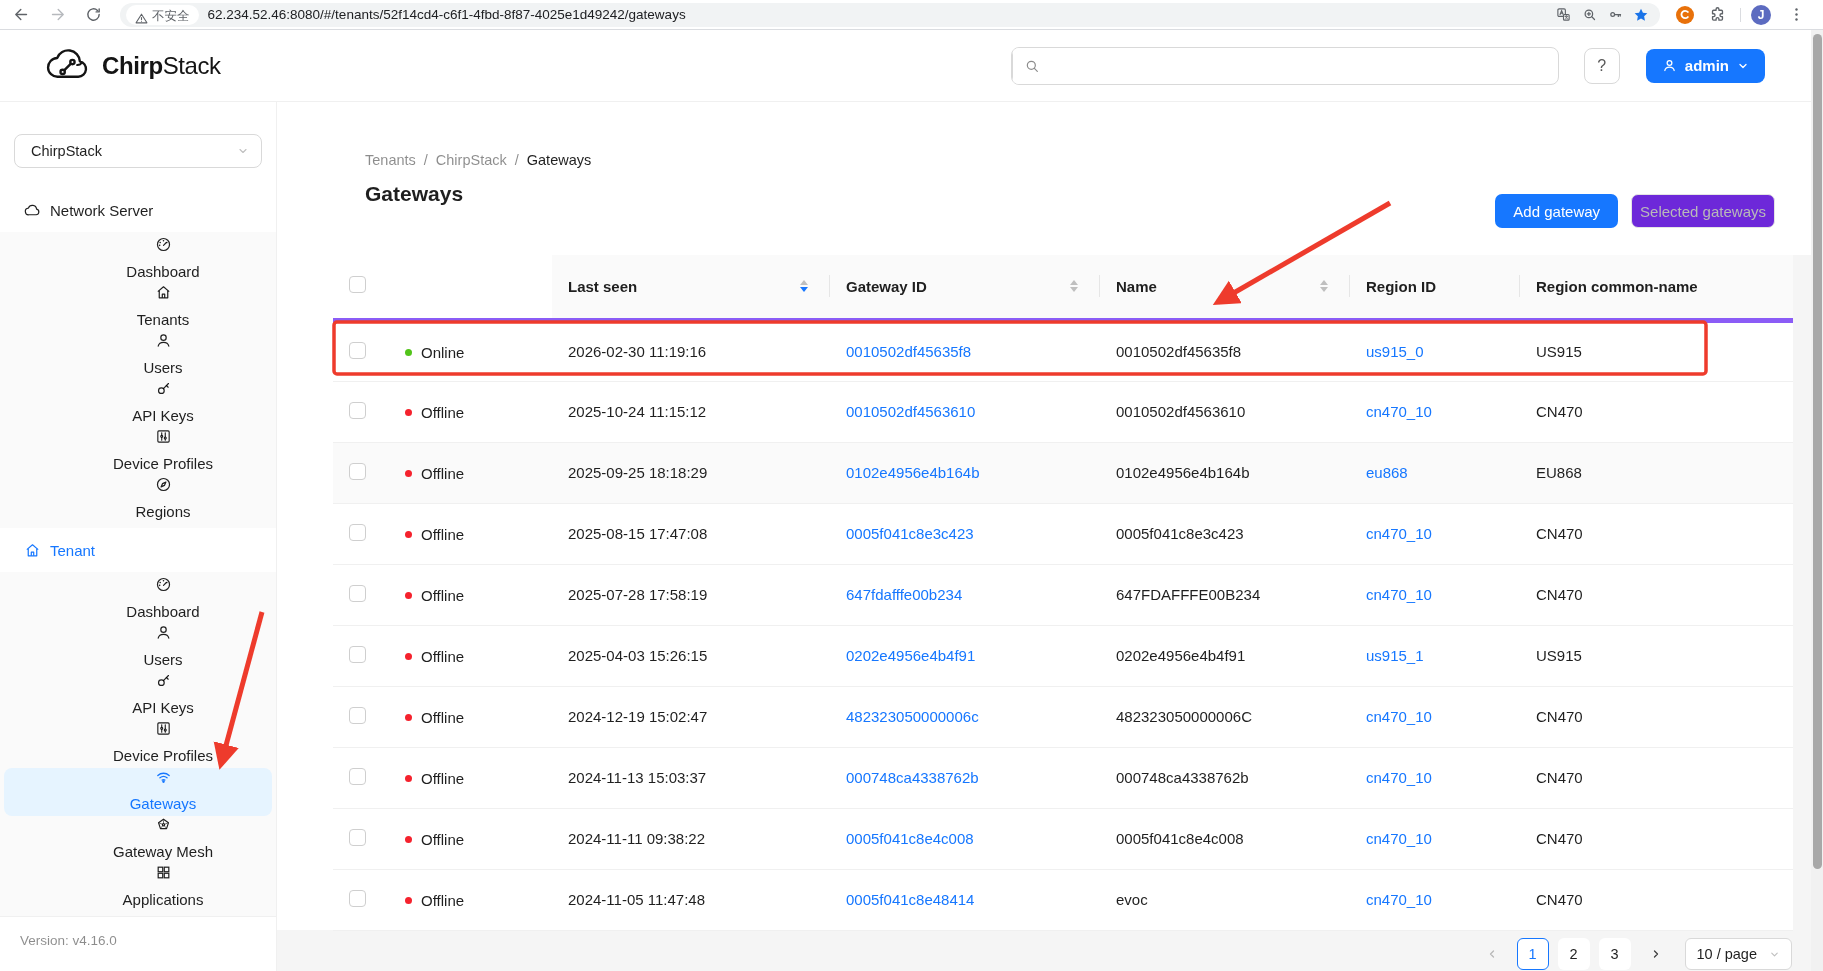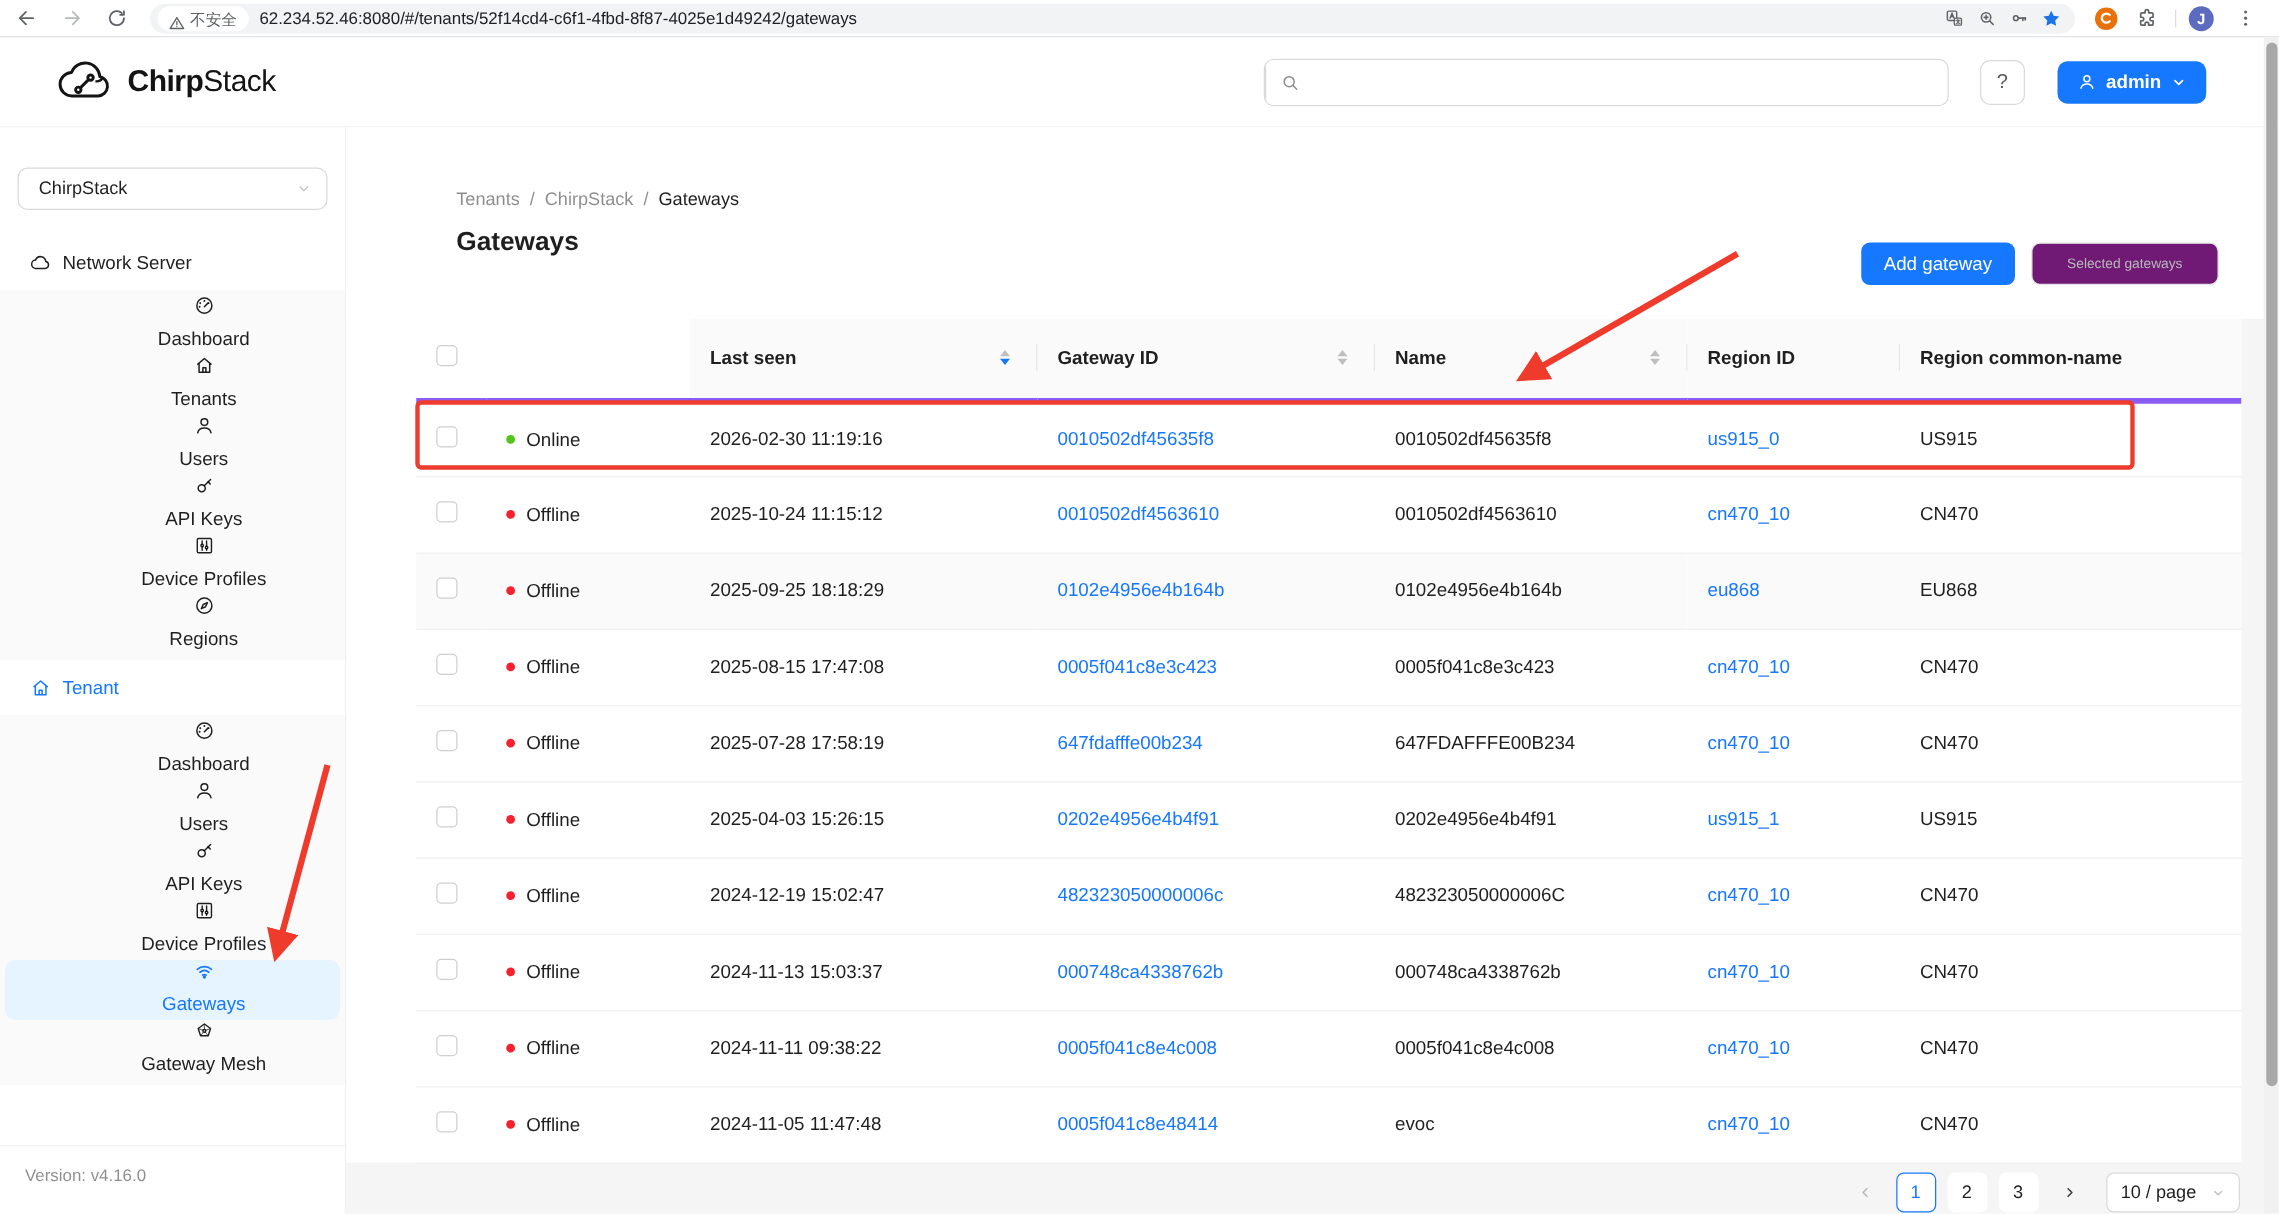--- a/index.html
+++ b/index.html
@@ -83,22 +83,22 @@
   #content{position:absolute;left:277px;top:102px;width:1534px;height:869px;background:#f5f5f5;}
   #white-band{position:absolute;left:0;top:0;width:1534px;height:153px;background:#fff;}
   #white-under{position:absolute;left:0;top:0;width:1516px;height:828px;background:#fff;}
   #breadcrumb{position:absolute;left:88px;top:50px;font-size:14.5px;color:rgba(0,0,0,0.45);
     display:flex;gap:8px;align-items:center;}
   #breadcrumb .current{color:rgba(0,0,0,0.88);}
   #page-title{position:absolute;left:88px;top:80px;font-size:21px;font-weight:700;color:rgba(0,0,0,0.88);}
   #action-buttons{position:absolute;right:36px;top:92px;display:flex;gap:13px;}
   #add-gateway-btn{height:34px;padding:0 18px;background:#1677ff;border:none;border-radius:7px;
     color:#fff;font-size:15px;font-family:inherit;}
-  #selected-gateways-btn{height:34px;padding:0 28px;background:#701a75;border:1px solid #e4e4e4;
-    border-radius:7px;color:#b9b9b9;font-size:11px;font-family:inherit;}
+  #selected-gateways-btn{height:34px;padding:0 8px;background:#6d28d9;border:1px solid #e4e4e4;
+    border-radius:7px;color:#b9b9b9;font-size:15px;font-family:inherit;}
 
   
   #table-card{position:absolute;left:56px;top:153px;width:1460px;height:675px;background:#fff;}
   table{border-collapse:collapse;table-layout:fixed;width:1460px;}
   col.w-select{width:56px;} col.w-status{width:163px;} col.w-lastseen{width:278px;}
   col.w-gatewayid{width:270px;} col.w-name{width:250px;} col.w-regionid{width:170px;}
   col.w-regioncommon{width:273px;}
   thead th{height:65px;font-weight:600;font-size:15px;text-align:left;padding:0 0 0 16px;
     color:rgba(0,0,0,0.88);position:relative;}
   th.th-gray{background:#fafafa;}
@@ -402,20 +402,31 @@
         </div>
         <div class="sb-item">
           <span class="sb-iicon">
             <svg viewBox="0 0 24 24" fill="none" stroke="currentColor" stroke-width="1.6" stroke-linejoin="round">
               <path d="M12 4.5l7 5.1-2.7 8.2H7.7L5 9.6z"></path>
               <circle cx="12" cy="12.3" r="1.6"></circle>
               <path d="M12 6v4.7M18 10l-4.5 1.6M15.6 16.8L13 13.6M8.4 16.8l2.6-3.2M6 10l4.5 1.6" stroke-width="0.9"></path>
             </svg>
           </span>
           <span>Gateway Mesh</span>
+        </div>
+        <div class="sb-item">
+          <span class="sb-iicon">
+            <svg viewBox="0 0 24 24" fill="none" stroke="currentColor" stroke-width="1.7">
+              <rect x="4.5" y="4.5" width="6.4" height="6.4"></rect>
+              <rect x="13.1" y="4.5" width="6.4" height="6.4"></rect>
+              <rect x="4.5" y="13.1" width="6.4" height="6.4"></rect>
+              <rect x="13.1" y="13.1" width="6.4" height="6.4"></rect>
+            </svg>
+          </span>
+          <span>Applications</span>
         </div>
       </div>
     </div>
   <div id="sidebar-footer">Version: v4.16.0</div>
 </div>
 
 <div id="content">
   <div id="white-under"></div>
   <div id="white-band"></div>
 

